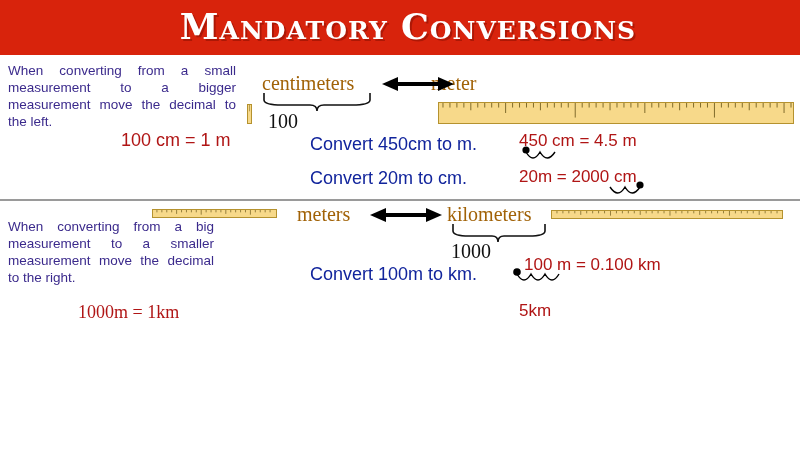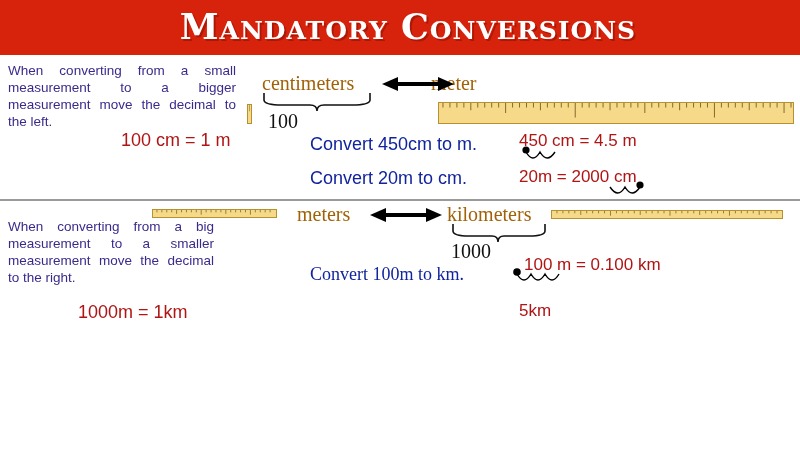--- a/index.html
+++ b/index.html
@@ -70,33 +70,33 @@
 
   
   .red-eq {
     position: absolute;
     color: #b01515;
     font-size: 18px;
     white-space: nowrap;
     font-family: "Liberation Sans", sans-serif;
   }
   .red-eq.eq-top { left: 100px; top: 130px; margin-left: 21px; }
-  .red-eq.eq-bot { left: 78px; top: 302px; }
+  .red-eq.eq-bot { left: 78px; top: 302px; font-family: Liberation Serif, serif; }
 
   
   .blue-q {
     position: absolute;
     color: #11249c;
     font-size: 18px;
     white-space: nowrap;
     font-family: "Liberation Sans", sans-serif;
   }
   .q1 { left: 310px; top: 134px; }
   .q2 { left: 310px; top: 168px; }
-  .q3 { left: 310px; top: 264px; font-family: Liberation Serif, serif; }
+  .q3 { left: 310px; top: 264px; }
   .q4 { left: 310px; top: 300px; }
 
   
   .red-ans {
     position: absolute;
     color: #b01515;
     font-size: 17px;
     white-space: nowrap;
     font-family: "Liberation Sans", sans-serif;
   }

